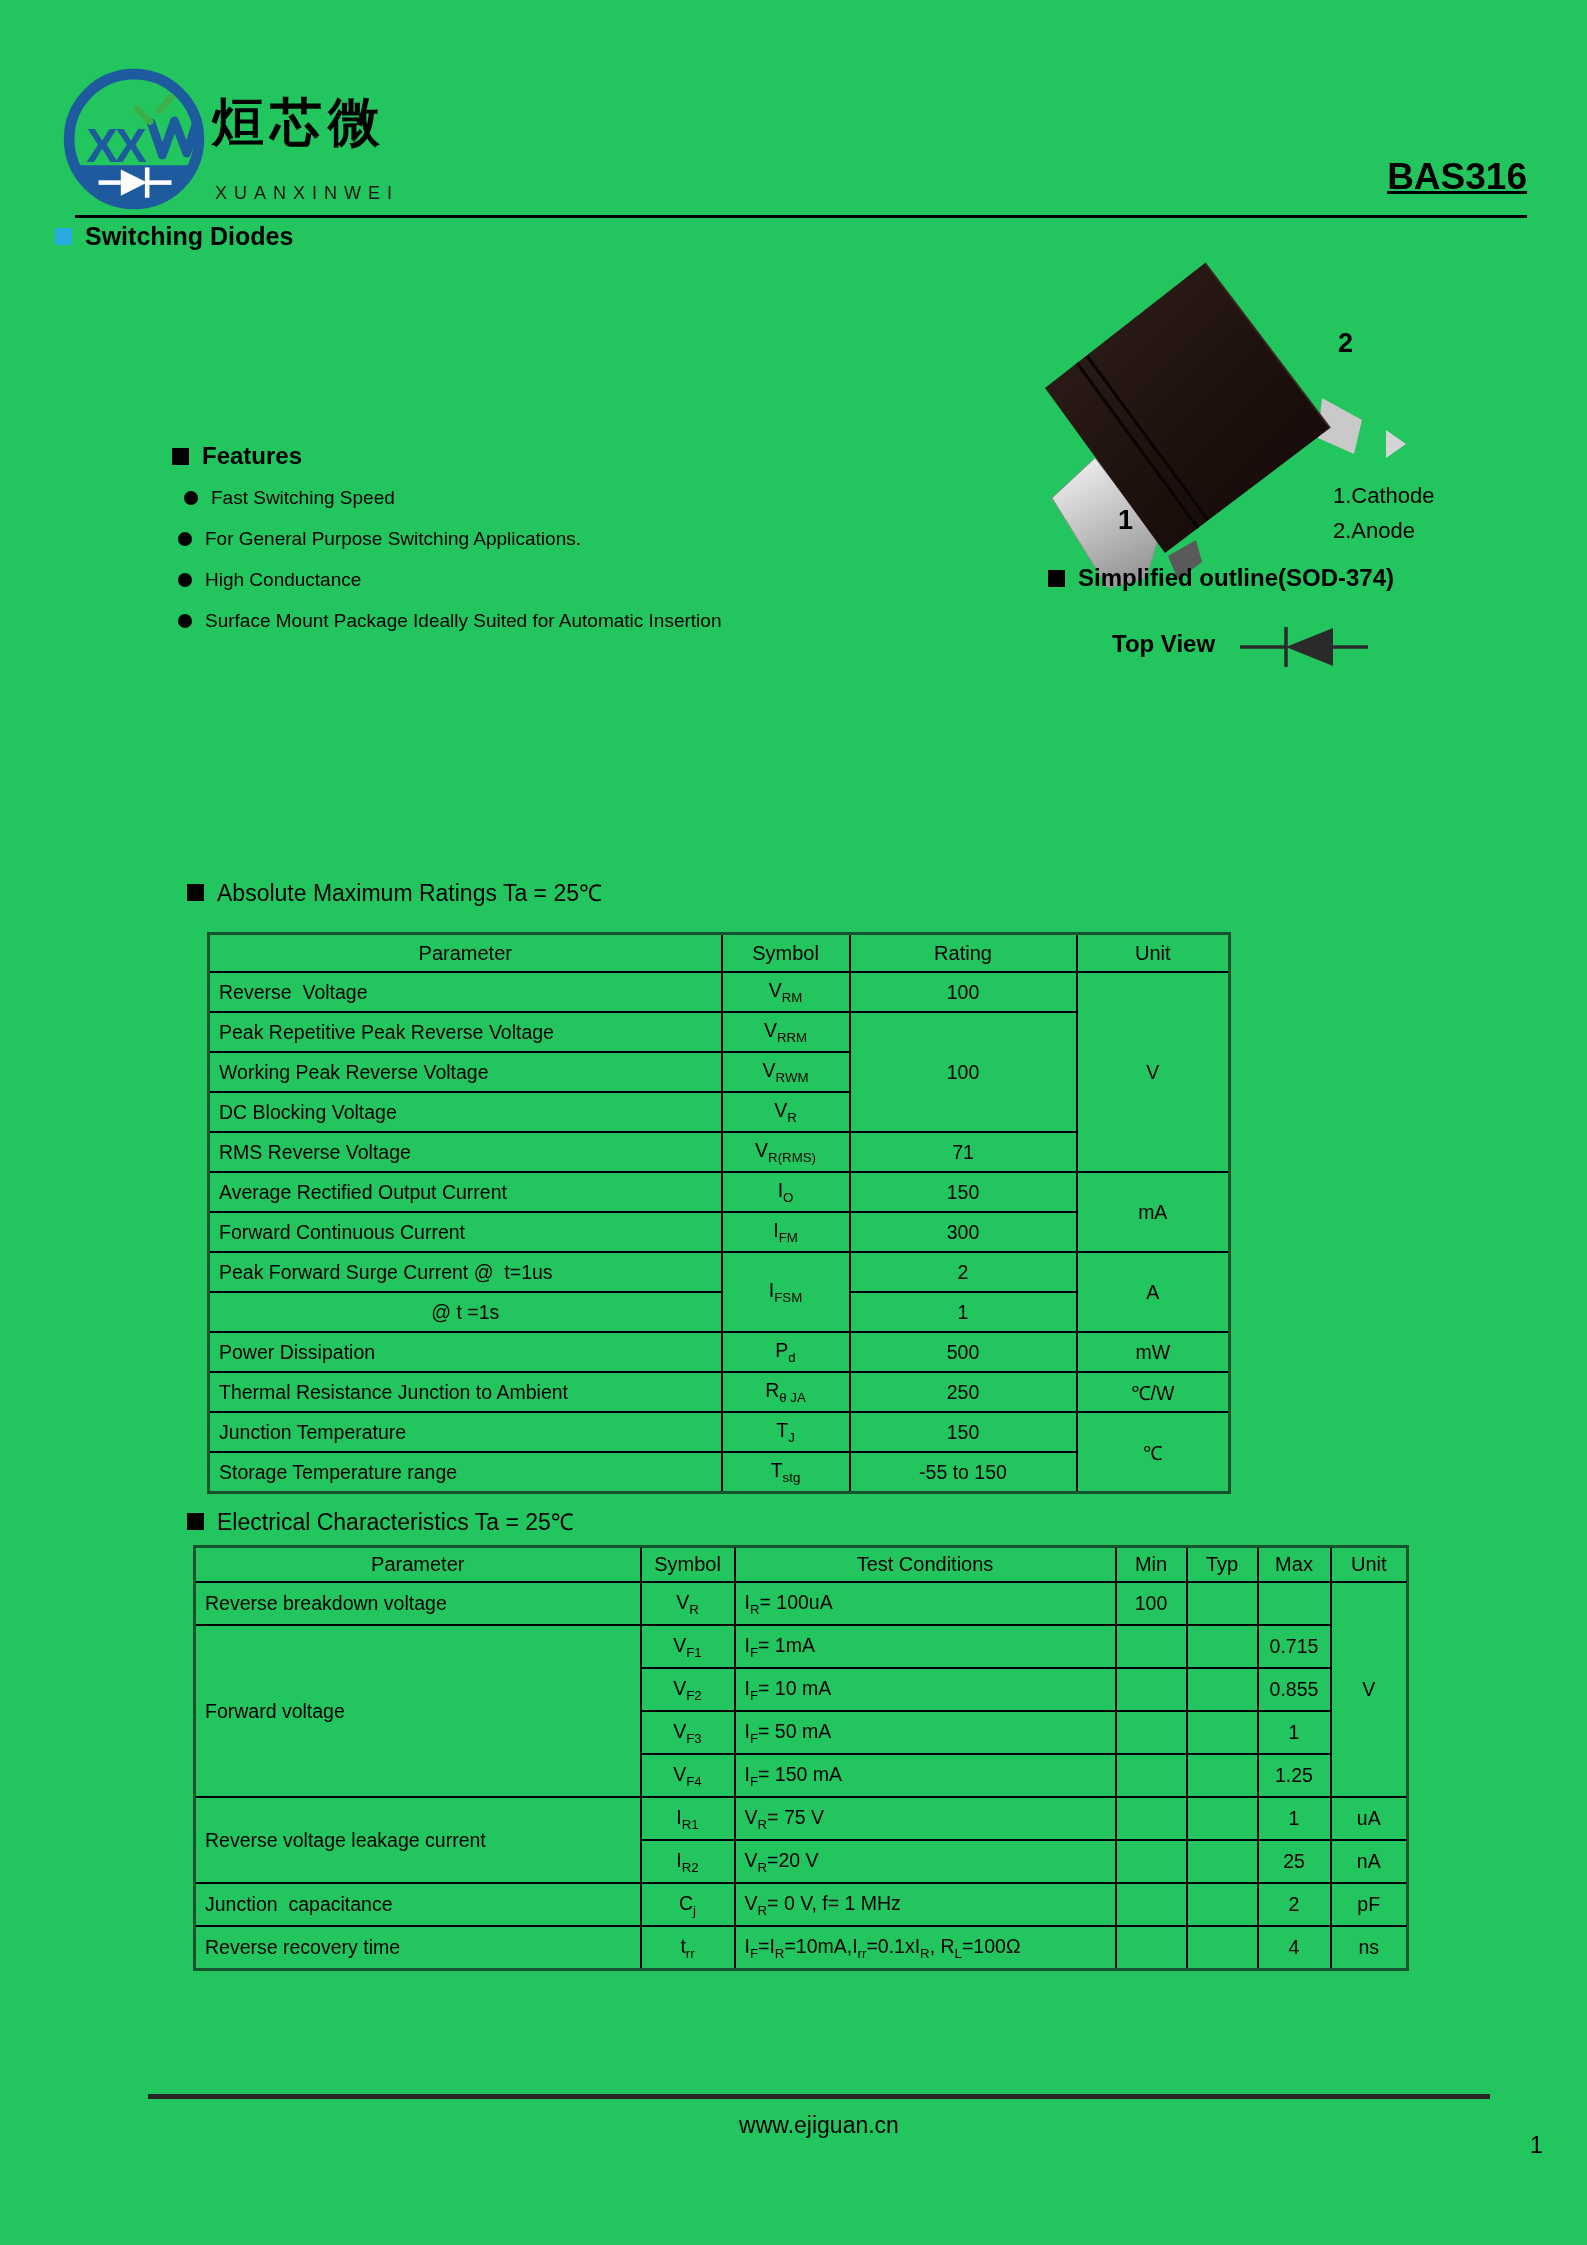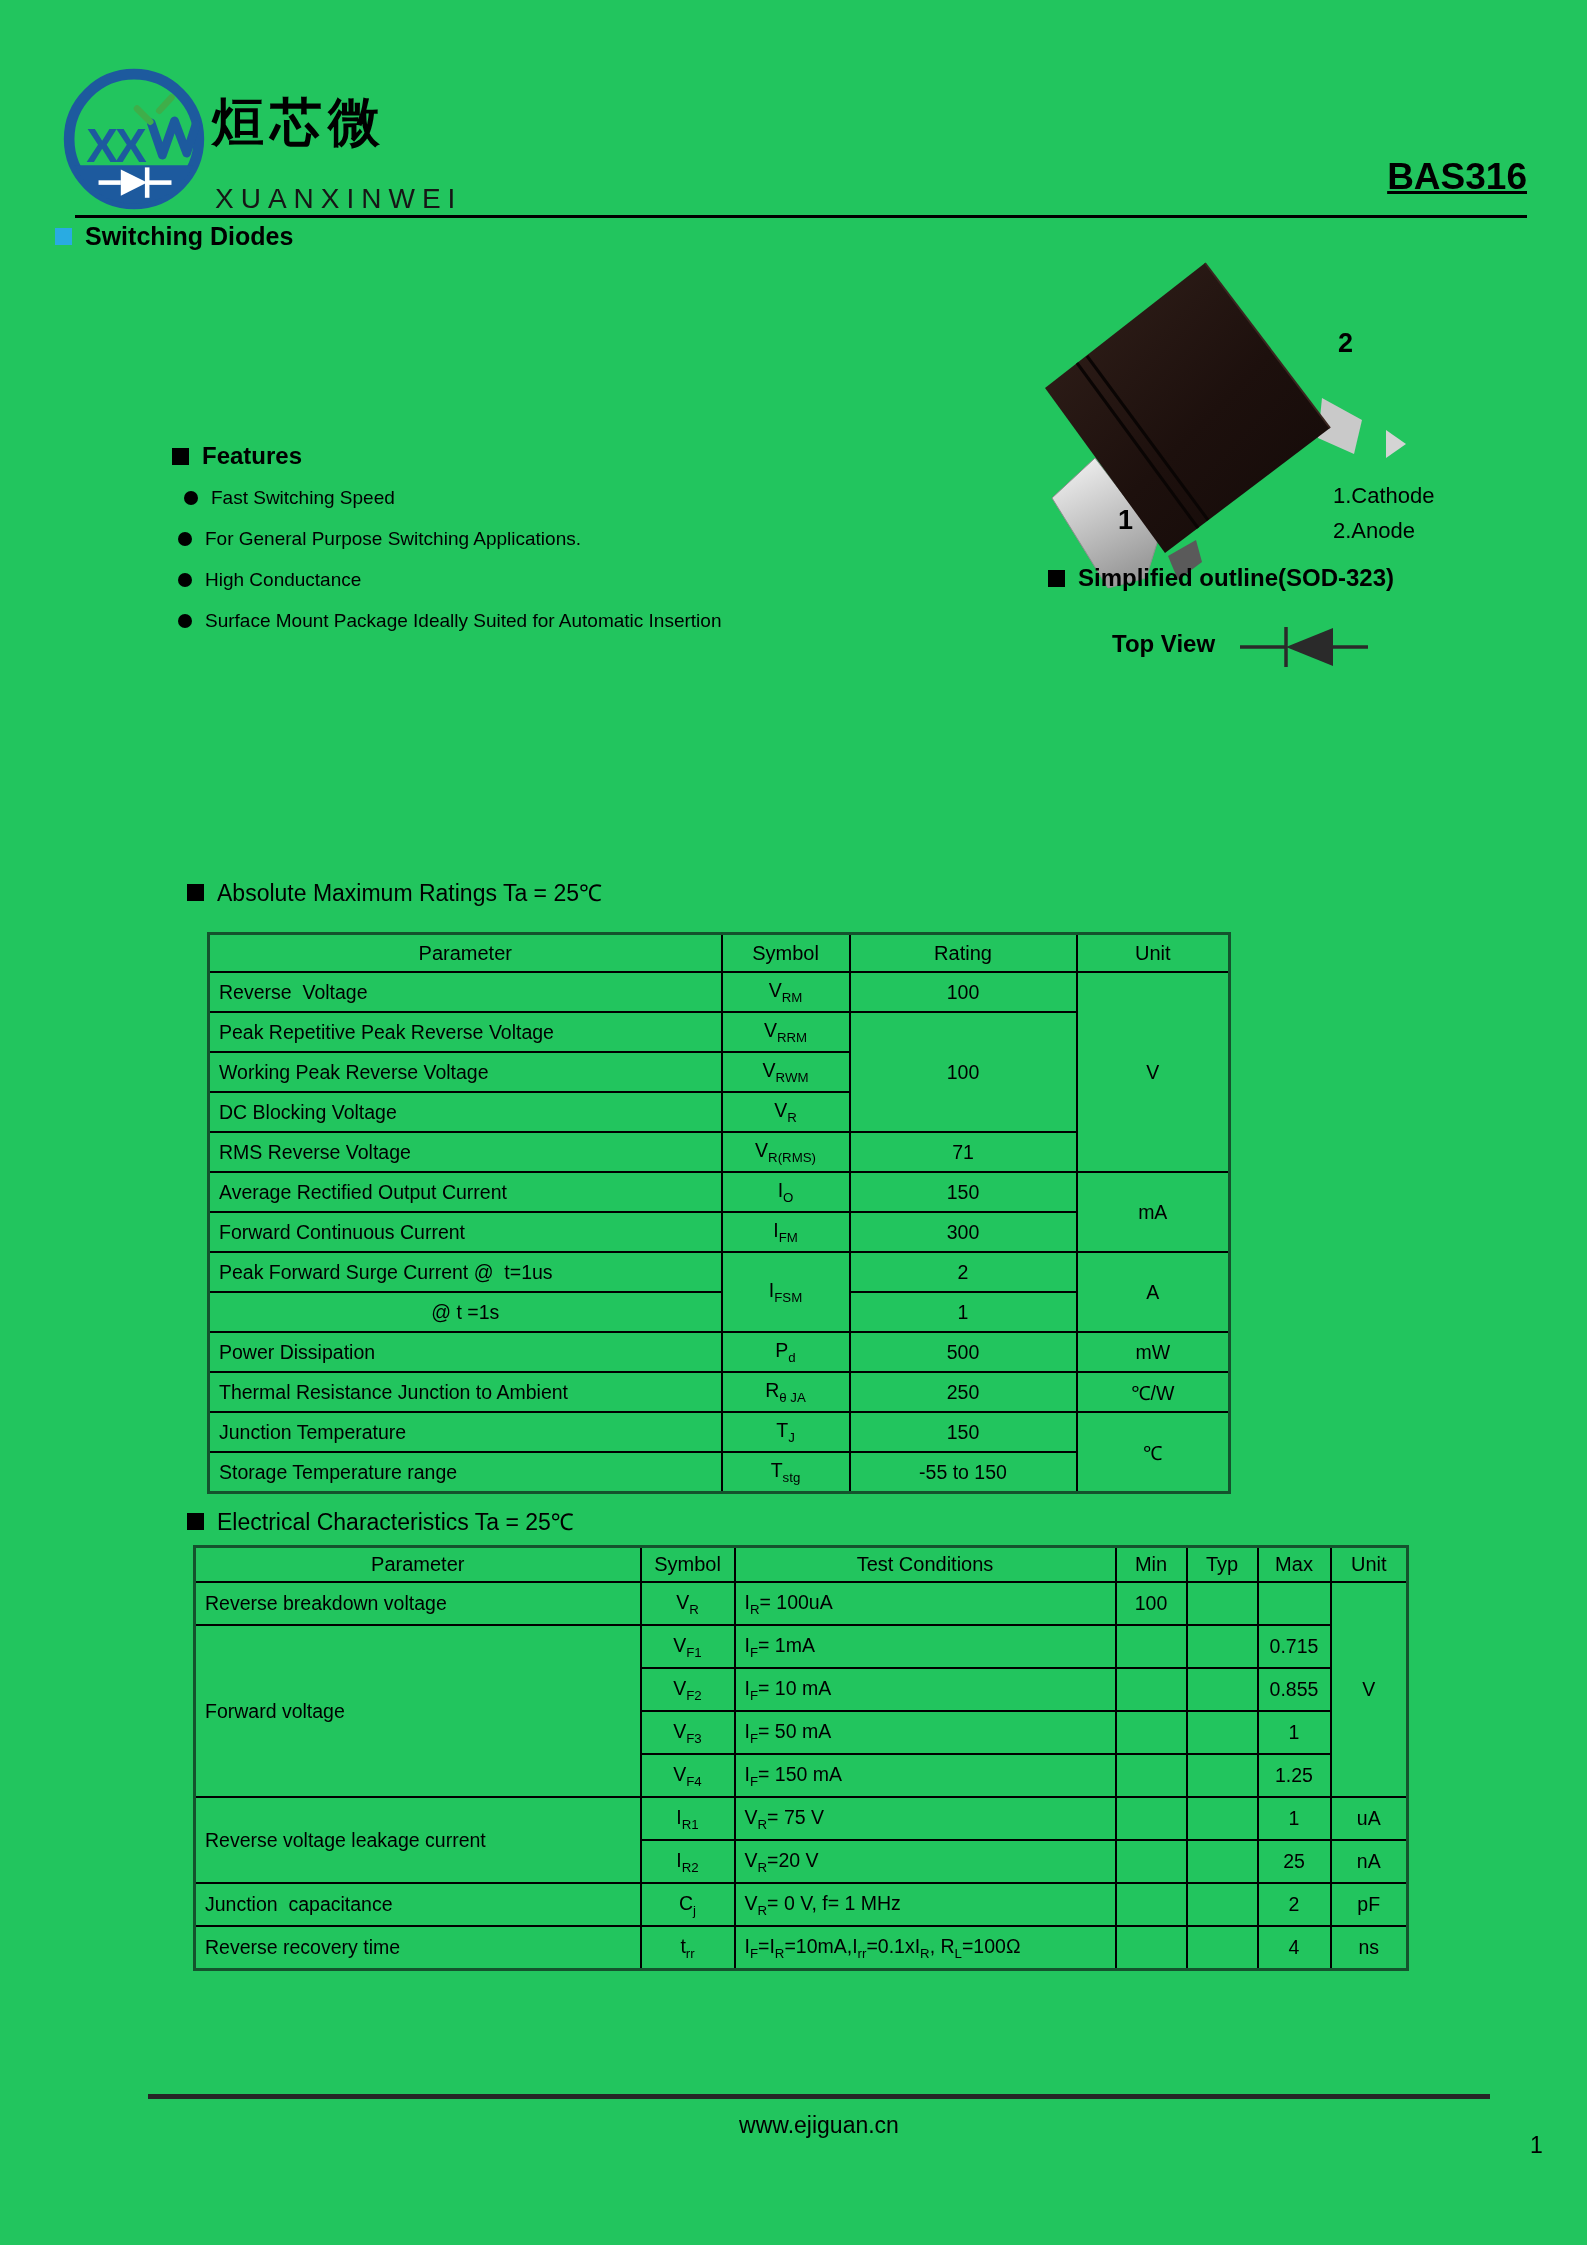--- a/index.html
+++ b/index.html
@@ -2,21 +2,21 @@
 <html><head>
 <meta charset="utf-8">
 <style>
   html,body{margin:0;padding:0;background:#888;}
   .page{position:relative;width:1587px;height:2245px;background:#22c55e;
         font-family:"Liberation Sans",sans-serif;color:#000;overflow:hidden;margin:0 auto;}
   .abs{position:absolute;}
 
   
   .brand-cn{font-size:52px;font-weight:bold;letter-spacing:6px;line-height:1;}
-  .brand-en{font-size:28px;font-weight:500;letter-spacing:7px;color:#161616;}
+  .brand-en{font-size:18px;font-weight:500;letter-spacing:7px;color:#161616;}
   .part-number{font-size:37px;font-weight:bold;text-decoration:underline;}
   .rule{background:#000;}
   .cat-row{display:flex;align-items:center;font-size:25px;font-weight:bold;}
   .sq{width:17px;height:17px;background:#000;display:inline-block;margin-right:13px;flex:0 0 auto;}
   .sq.blue{background:#29abe2;}
 
   
   .h-row{display:flex;align-items:center;font-size:23px;}
   .h-row.bold{font-weight:bold;font-size:24px;}
   .feat-item{display:flex;align-items:center;font-size:19px;}
@@ -99,21 +99,21 @@
   <div class="abs pin-num" style="left:1338px;top:328px;">2</div>
   <div class="abs pin-num" style="left:1118px;top:505px;">1</div>
 
   <div class="abs pin-name" style="left:1333px;top:478px;">
     <div>1.Cathode</div>
     <div>2.Anode</div>
   </div>
 
   <div class="abs h-row bold" style="left:1048px;top:564px;">
     <span class="sq"></span>
-    <span>Simplified outline(SOD-323)</span>
+    <span>Simplified outline(SOD-374)</span>
   </div>
 
   <div class="abs topview" style="left:1112px;top:630px;">Top View</div>
   <svg class="abs" style="left:1238px;top:624px;" width="132" height="46" viewBox="0 0 132 46">
     <line x1="2" y1="23" x2="48" y2="23" stroke="#2a2a2a" stroke-width="3.5"></line>
     <line x1="48" y1="3" x2="48" y2="43" stroke="#2a2a2a" stroke-width="3.5"></line>
     <polygon points="48,23 95,4 95,42" fill="#2a2a2a"></polygon>
     <line x1="95" y1="23" x2="130" y2="23" stroke="#2a2a2a" stroke-width="3.5"></line>
   </svg>
 

